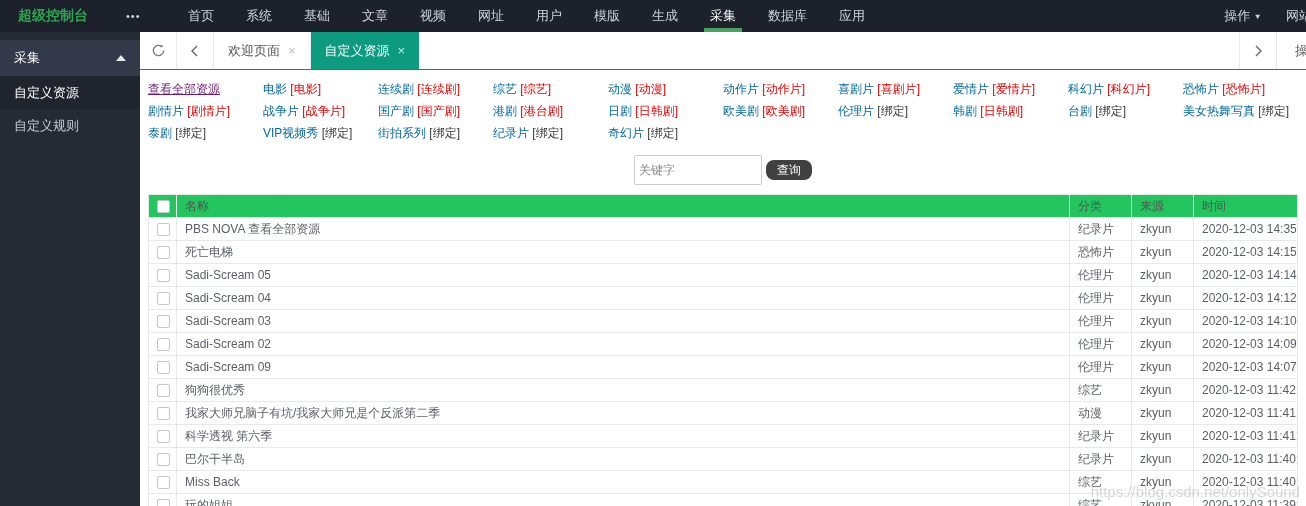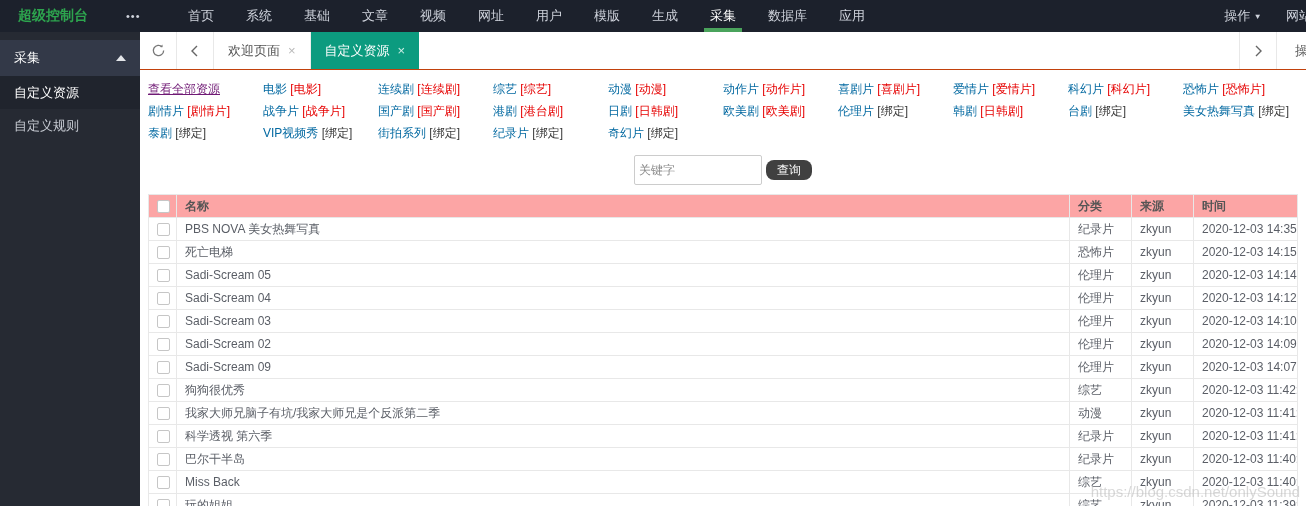--- a/index.html
+++ b/index.html
@@ -65,21 +65,21 @@
     font-family:"Liberation Sans","DejaVu Sans",sans-serif; }
   .search-input::placeholder { color:#8a8a8a; }
   .search-btn { height:20px; width:46px; background:#404040; color:#fff; border:none;
     border-radius:8px; font-size:12px; cursor:pointer;
     font-family:"Liberation Sans","DejaVu Sans",sans-serif; }
 
   table.data { border-collapse:collapse; table-layout:fixed; width:1150px; margin:9px 8px 0 8px;
     font-size:12px; color:#5a5e66; }
   table.data th, table.data td { border:1px solid #e8e8e8; height:23px; padding:0 8px;
     text-align:left; font-weight:normal; white-space:nowrap; overflow:hidden; }
-  table.data thead th { background:#fca5a5; color:#555;font-weight:bold; }
+  table.data thead th { background:#22c55e; color:#555; }
   col.c-check { width:28px; } col.c-cat { width:62px; } col.c-src { width:62px; } col.c-time { width:104px; }
   .cb { width:13px; height:13px; border:1px solid #c6c6c6; border-radius:2px; background:#fff;
     margin:0 auto; cursor:pointer; }
   td.cbcell, th.cbcell { padding:0; text-align:center; }
 
   .watermark { position:absolute; right:6px; bottom:6px; font-size:15px; color:#b8b8b8;
     opacity:.55; pointer-events:none; }
 
   .icon-svg { display:block; }
 </style>
@@ -204,21 +204,21 @@
         <th>分类</th>
         <th>来源</th>
         <th>时间</th>
       </tr>
     </thead>
     <tbody id="table-body">
         <tr>
           <td class="cbcell">
             <div class="cb"></div>
           </td>
-          <td>PBS NOVA 美女热舞写真</td>
+          <td>PBS NOVA 查看全部资源</td>
           <td>纪录片</td>
           <td>zkyun</td>
           <td>2020-12-03 14:35:58</td>
         </tr>
         <tr>
           <td class="cbcell">
             <div class="cb"></div>
           </td>
           <td>死亡电梯</td>
           <td>恐怖片</td>

